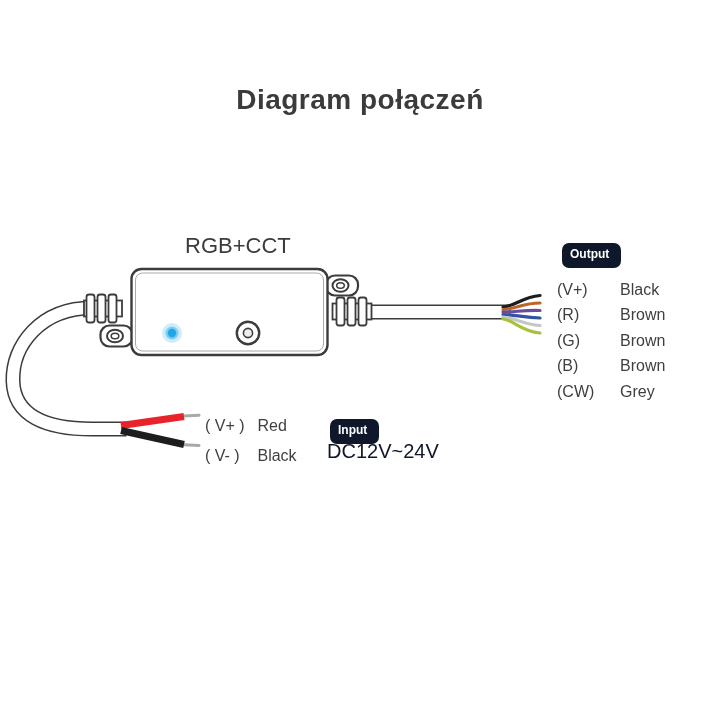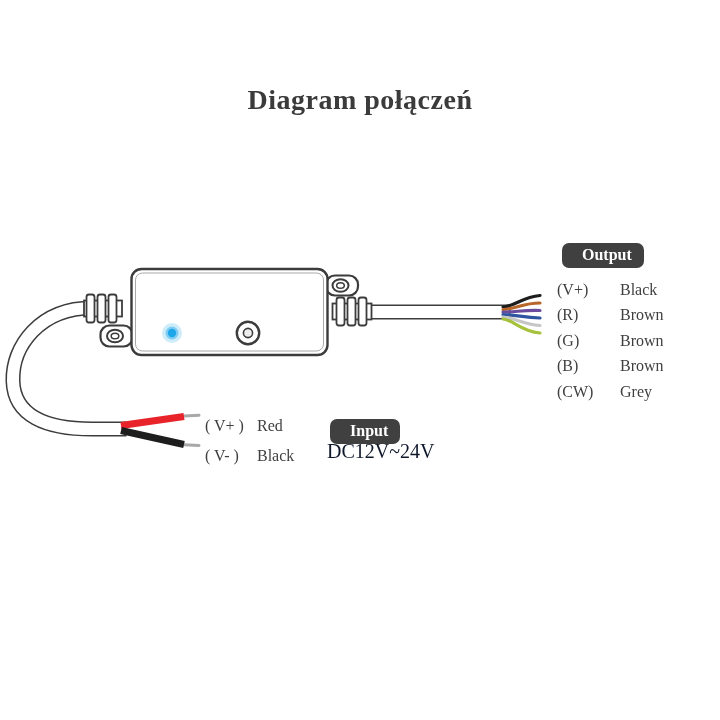--- a/index.html
+++ b/index.html
@@ -1,28 +1,28 @@
 <!DOCTYPE html>
 <html><head>
 <meta charset="utf-8">
 <style>
   html,body{margin:0;padding:0;background:#ffffff;}
   #stage{
     position:relative;width:720px;height:692px;background:#ffffff;
-    font-family:Liberation Serif, serif;color:#3f3f3f;overflow:hidden;
+    font-family:Liberation Sans, sans-serif;color:#3f3f3f;overflow:hidden;
   }
   .abs{position:absolute;}
   #title{
     left:0;top:84px;width:720px;text-align:center;
     font-size:28px;font-weight:700;color:#3b3b3b;letter-spacing:.5px;
   }
   #device-label{left:185px;top:233px;font-size:22px;color:#3b3b3b;}
   .badge{
-    background:#404040;color:#ffffff;font-weight:700;font-size:16px;
-    border-radius:7px;padding:2px 12px 4px 20px;display:inline-block;line-height:19px;
+    background:#0f172a;color:#ffffff;font-weight:700;font-size:12px;
+    border-radius:7px;padding:2px 12px 4px 8px;display:inline-block;line-height:19px;
   }
   #output-badge{left:562px;top:243px;}
   #input-badge{left:330px;top:404px;margin-top:15px;}
   #output-list{left:557px;top:277px;font-size:16px;}
   .out-row{height:25.5px;display:flex;align-items:center;}
   .out-row .pin{display:inline-block;width:63px;}
   .in-row{font-size:16px;margin-top:9px;}
   .in-row .pin{display:inline-block;width:48px;}
   #input-row-vplus{left:205px;top:408px;}
   #input-row-vminus{left:205px;top:438px;}
@@ -90,20 +90,21 @@
       <circle cx="172" cy="333" r="6.5" fill-opacity="0.45" fill="#1ea7e8"></circle>
       <circle cx="172" cy="333" r="4.2" fill="#1ea7e8"></circle>
 
       <circle cx="248" cy="333" r="11.2" fill="#ffffff" stroke="#3c3c3c" stroke-width="2.4"></circle>
       <circle cx="248" cy="333" r="4.6" fill="#ededed" stroke="#3c3c3c" stroke-width="1.6"></circle>
     </g>
   </svg>
 
   <div id="title" class="abs">Diagram połączeń</div>
 
+  <div id="device-label" class="abs">RGB+CCT</div>
 
   <div id="output-badge" class="abs badge">Output</div>
 
   <div id="output-list" class="abs">
     <div class="out-row">
       <span class="pin">(V+)</span>
       <span class="cname">Black</span>
     </div>
     <div class="out-row">
       <span class="pin">(R)</span>

